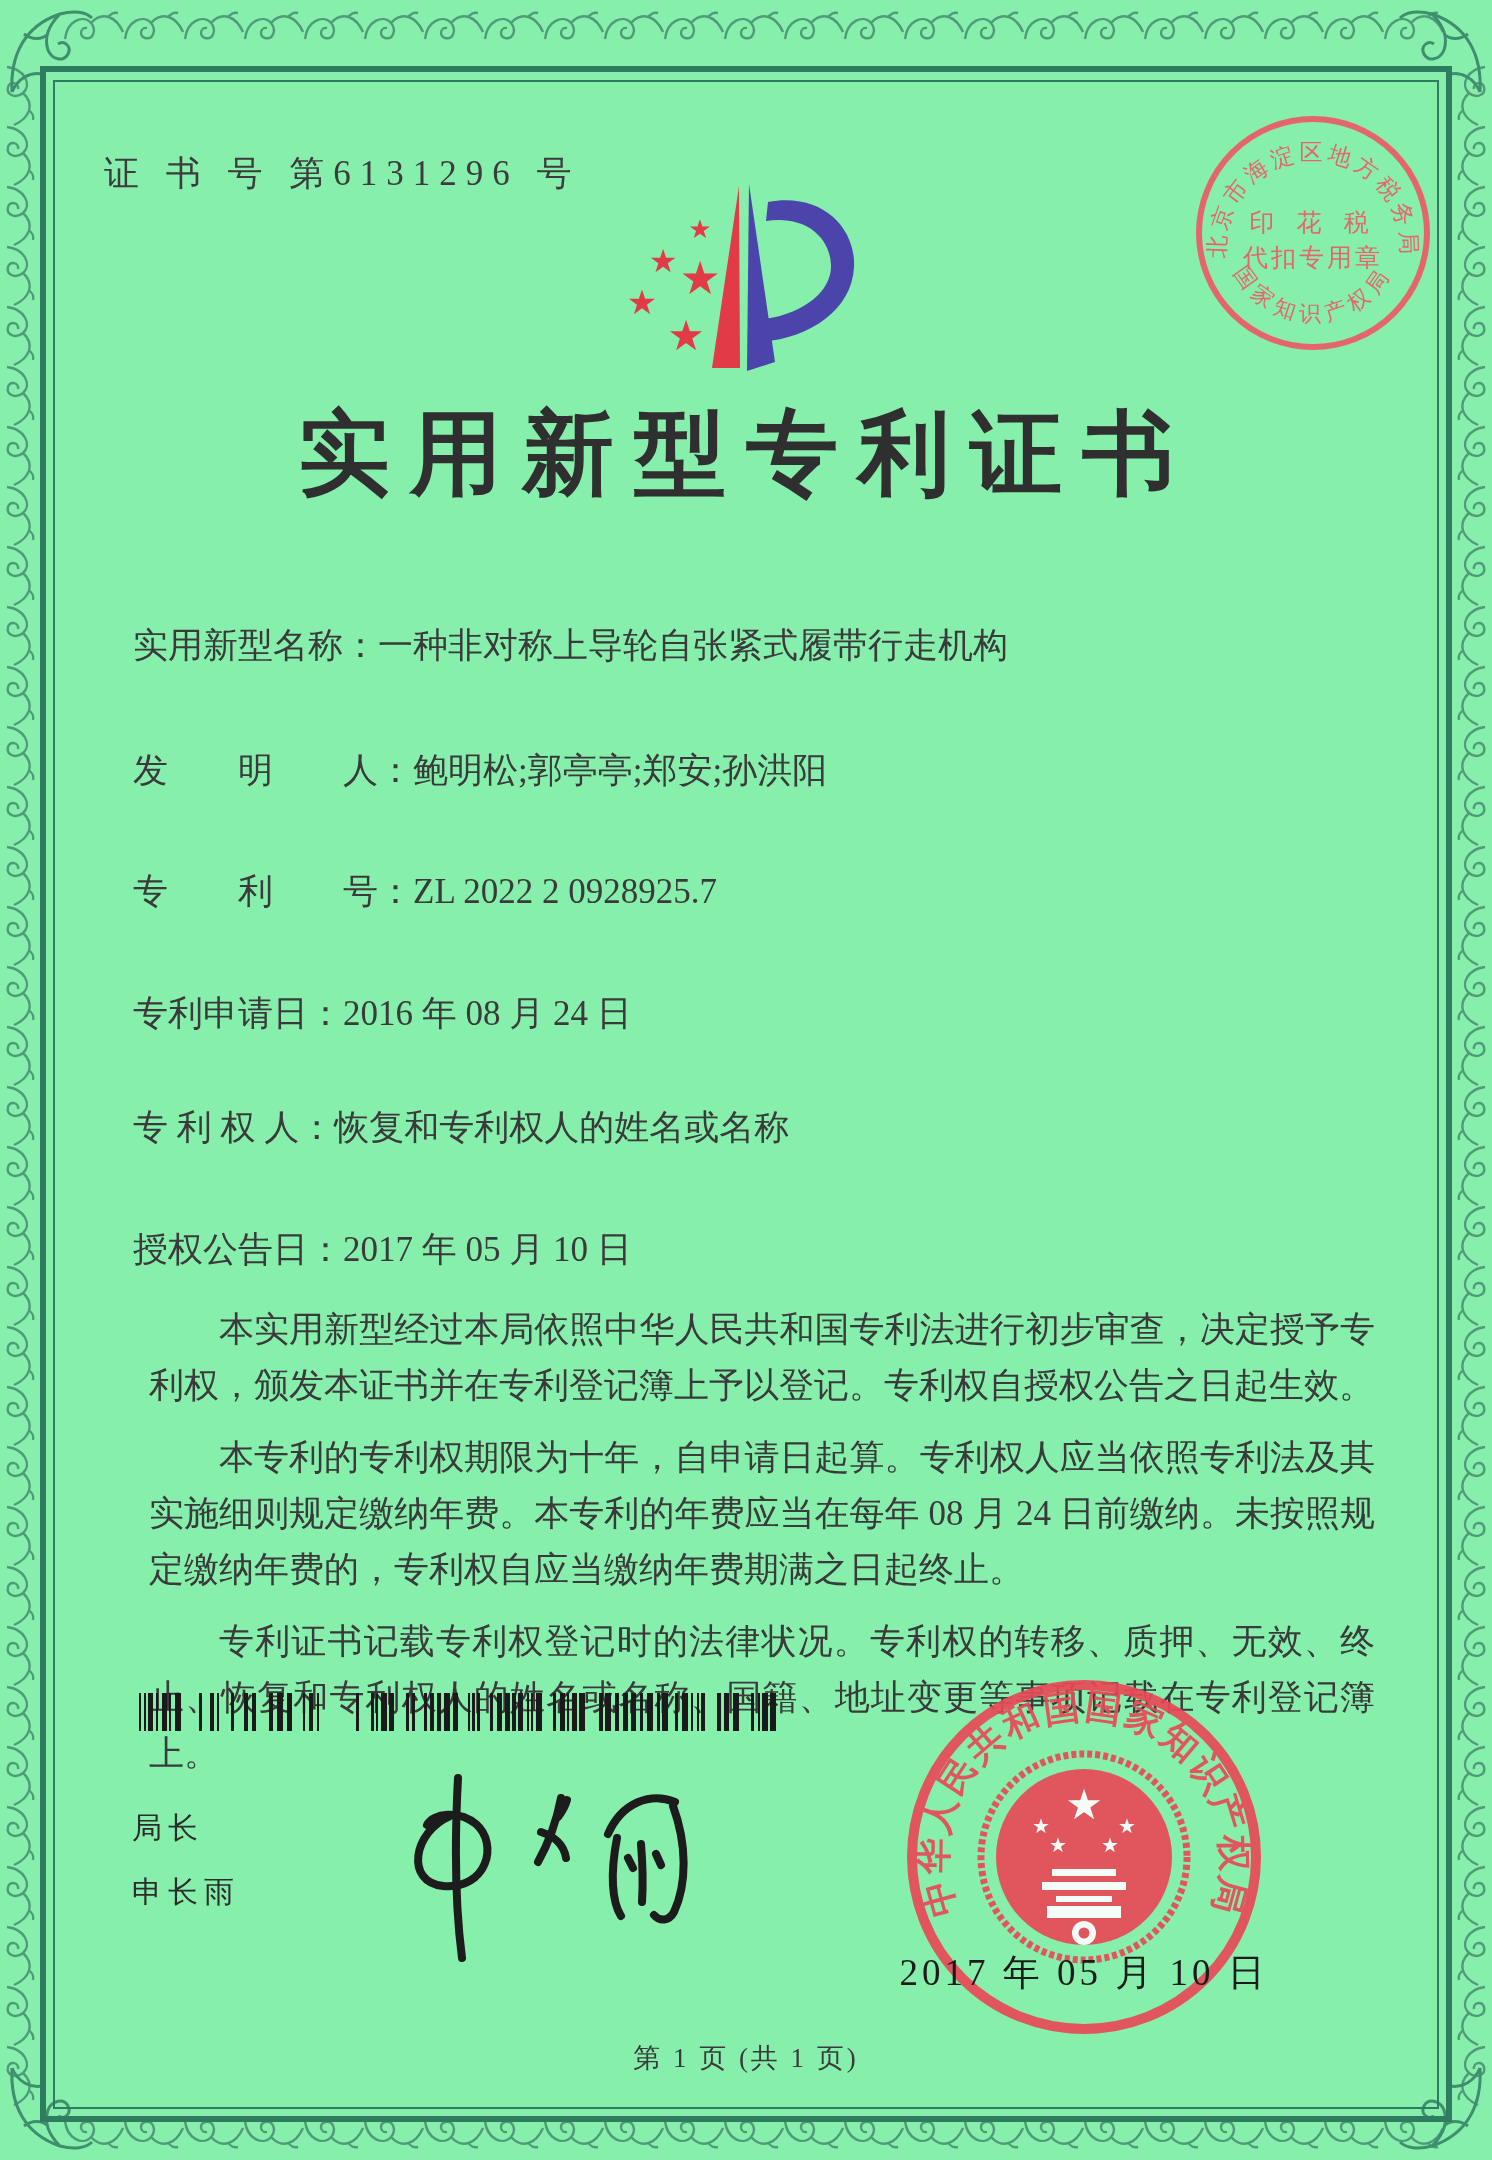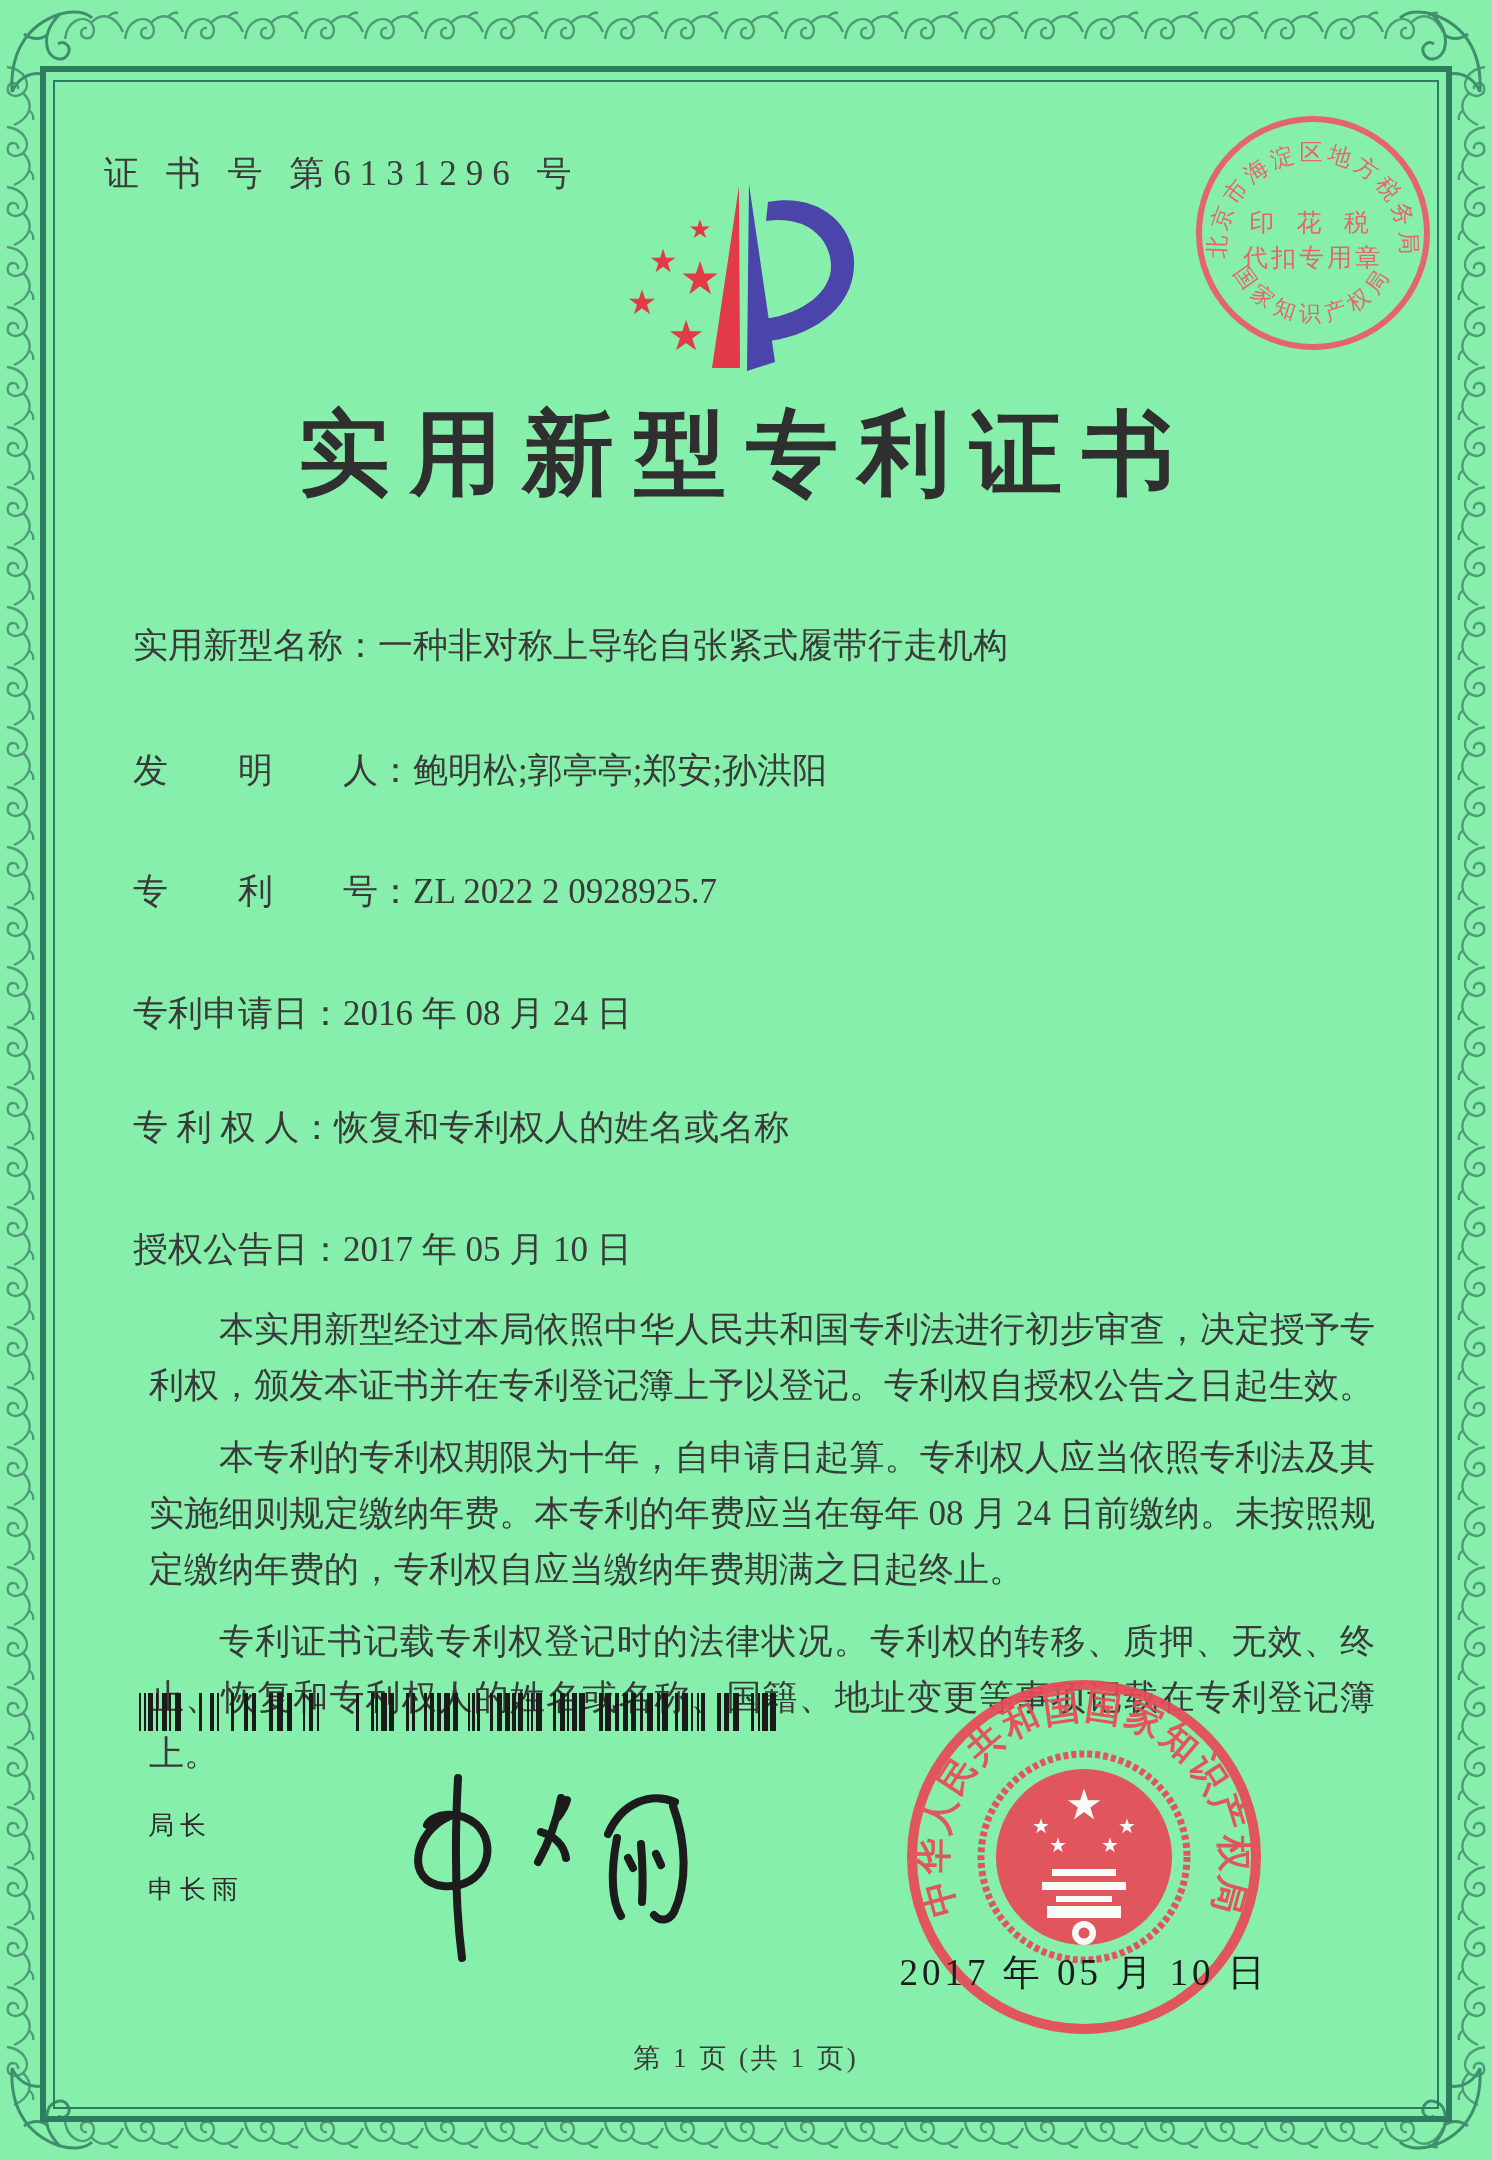--- a/index.html
+++ b/index.html
@@ -14,21 +14,21 @@
   .orn{position:absolute;left:0;top:0;}
   .cert-no{position:absolute;left:104px;top:150px;font-size:35px;letter-spacing:9px;color:#3c3c3c;white-space:pre;}
   .logo{position:absolute;left:608px;top:168px;}
   .tax-stamp{position:absolute;left:1186px;top:106px;opacity:.92;}
   .doc-title{position:absolute;left:0;top:392px;width:100%;text-align:center;font-size:92px;font-weight:bold;letter-spacing:20px;color:#2f2f2f;white-space:nowrap;}
   .field{position:absolute;left:133px;font-size:35px;color:#3a3a3a;white-space:pre;text-align:center;}
   .f0{top:622px;} .f1{top:747px;} .f2{top:868px;} .f3{top:990px;} .f4{top:1104px;} .f5{top:1226px;}
   .paras{position:absolute;left:133px;top:1286px;width:1258px;font-size:35px;line-height:56px;color:#3a3a3a;text-align:justify;}
   .paras p{margin:16px;text-indent:2em;}
   .barcode{position:absolute;left:133px;top:1693px;}
-  .sig-label{position:absolute;left:148px;font-size:26px;font-family:"Liberation Sans",sans-serif;color:#2c2c2c;letter-spacing:6px;}
+  .sig-label{position:absolute;left:132px;font-size:30px;font-family:"Liberation Sans",sans-serif;color:#2c2c2c;letter-spacing:6px;}
   .sig-title{top:1808px;} .sig-name{top:1872px;}
   .signature{position:absolute;left:355px;top:1772px;}
   .office-stamp{position:absolute;left:874px;top:1647px;opacity:.93;}
   .stamp-date{position:absolute;left:854px;top:1948px;width:460px;text-align:center;font-size:37px;letter-spacing:4px;color:#1c1c1c;white-space:pre;}
   .footer{position:absolute;left:0;top:2040px;width:100%;text-align:center;font-size:27px;letter-spacing:3px;color:#3a3a3a;white-space:pre;}
   svg text{font-family:"Liberation Serif",serif;}
 </style>
 </head>
 <body>
 

